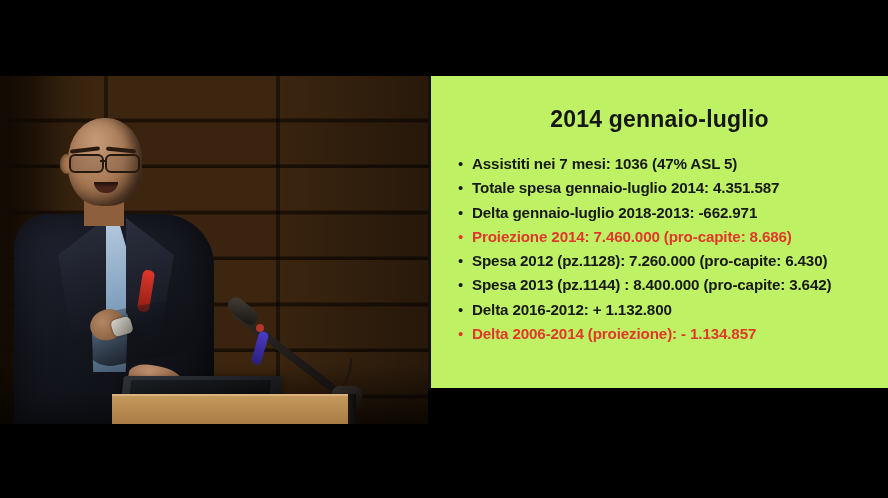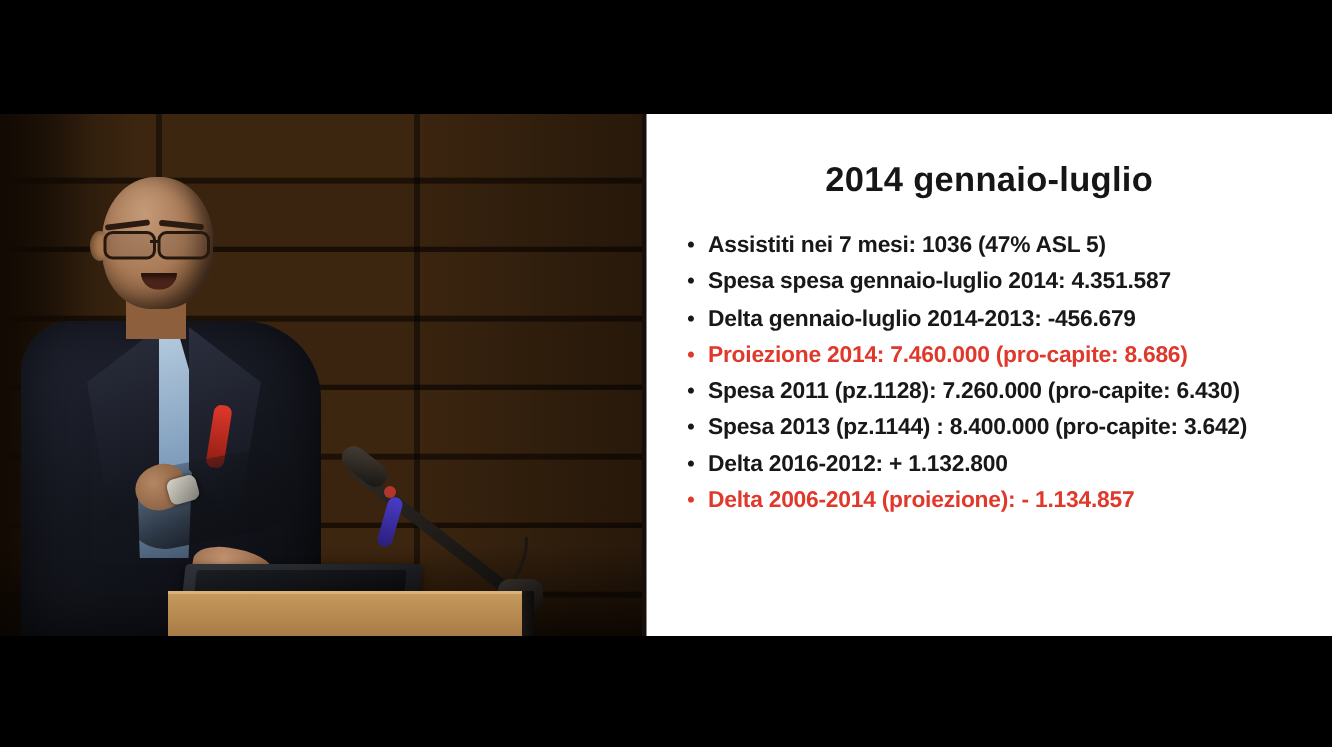--- a/index.html
+++ b/index.html
@@ -99,22 +99,22 @@
     background:linear-gradient(170deg,#1b1e22,#050607);transform:skewX(-6deg);}
 
   .podium-side{position:absolute;left:112px;top:330px;width:10px;height:94px;
     background:linear-gradient(90deg,#8a6233,#6b4a24);}
   .podium-side-r{position:absolute;left:338px;top:330px;width:10px;height:94px;
     background:linear-gradient(90deg,#6b4a24,#4e3518);}
   .podium-front{position:absolute;left:122px;top:336px;width:216px;height:88px;
     background:linear-gradient(180deg,#bb8e54,#9a7040 60%,#7b5830);}
 
   
-  #slide{position:absolute;left:428px;top:0;width:460px;height:348px;
-    background:#ffffff;border-left:3px solid #17100a;box-sizing:border-box;}
+  #slide{position:absolute;left:428px;top:0;width:460px;height:312px;
+    background:#bef264;border-left:3px solid #17100a;box-sizing:border-box;}
   #slide-inner{position:absolute;left:0;top:0;right:0;bottom:0;padding:0;}
 
   .slide-title{position:absolute;left:0;right:0;top:30px;text-align:center;
     font-size:23px;font-weight:bold;color:#161616;letter-spacing:.2px;
     font-family:"Liberation Sans","DejaVu Sans",sans-serif;}
 
   .bullets{position:absolute;left:27px;top:79px;right:6px;}
   .bullet{display:flex;align-items:flex-start;margin-bottom:5.5px;line-height:1.18;}
   .bullet .dot{flex:0 0 auto;width:14px;text-align:left;font-size:15px;line-height:1.25;}
   .bullet .txt{font-size:15.2px;font-weight:bold;white-space:nowrap;
@@ -181,33 +181,33 @@
 
         <div class="slide-title">2014 gennaio-luglio</div>
 
         <div class="bullets" id="bullet-list">
             <div class="bullet dark">
               <span class="dot">•</span>
               <span class="txt">Assistiti nei 7 mesi: 1036 (47% ASL 5)</span>
             </div>
             <div class="bullet dark">
               <span class="dot">•</span>
-              <span class="txt">Spesa spesa gennaio-luglio 2014: 4.351.587</span>
-            </div>
-            <div class="bullet dark">
-              <span class="dot">•</span>
-              <span class="txt">Delta gennaio-luglio 2014-2013: -456.679</span>
+              <span class="txt">Totale spesa gennaio-luglio 2014: 4.351.587</span>
+            </div>
+            <div class="bullet dark">
+              <span class="dot">•</span>
+              <span class="txt">Delta gennaio-luglio 2018-2013: -662.971</span>
             </div>
             <div class="bullet red">
               <span class="dot">•</span>
               <span class="txt">Proiezione 2014: 7.460.000 (pro-capite: 8.686)</span>
             </div>
             <div class="bullet dark">
               <span class="dot">•</span>
-              <span class="txt">Spesa 2011 (pz.1128):  7.260.000 (pro-capite: 6.430)</span>
+              <span class="txt">Spesa 2012 (pz.1128):  7.260.000 (pro-capite: 6.430)</span>
             </div>
             <div class="bullet dark">
               <span class="dot">•</span>
               <span class="txt">Spesa 2013 (pz.1144) : 8.400.000 (pro-capite: 3.642)</span>
             </div>
             <div class="bullet dark">
               <span class="dot">•</span>
               <span class="txt">Delta 2016-2012: + 1.132.800</span>
             </div>
             <div class="bullet red">

